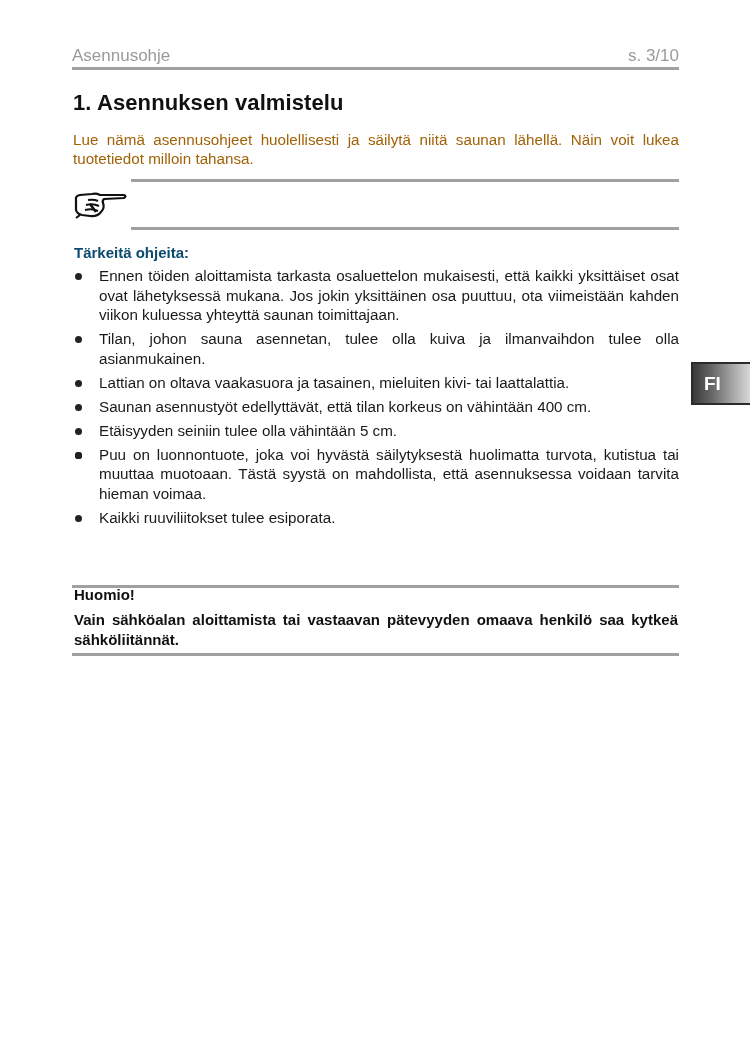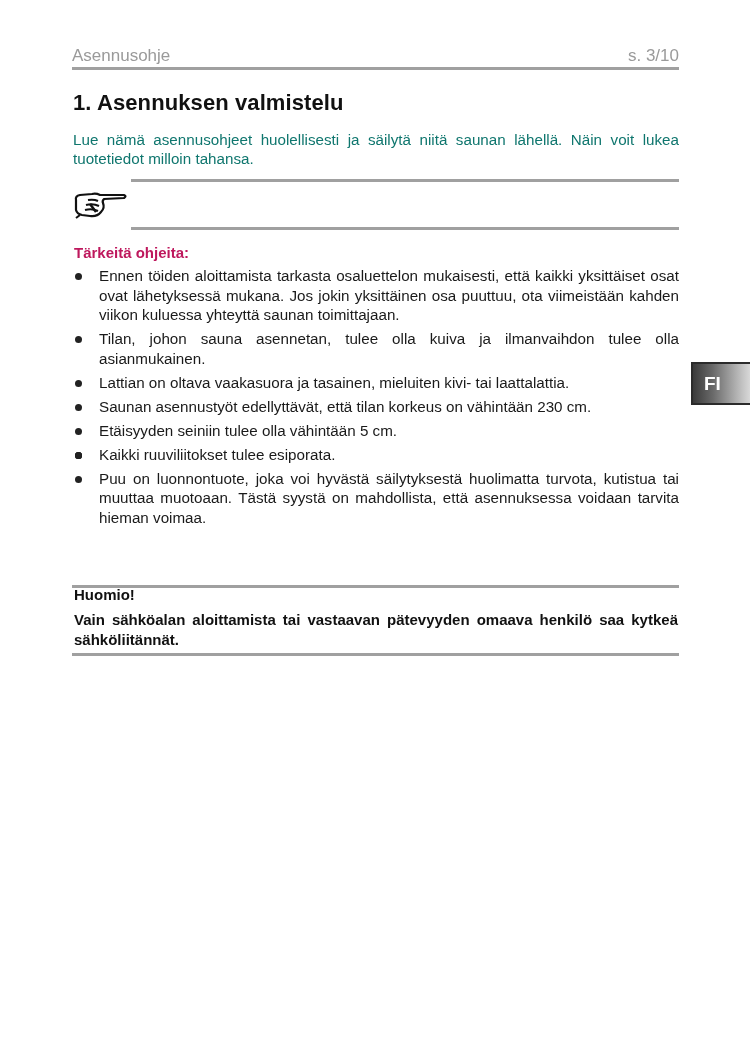--- a/index.html
+++ b/index.html
@@ -14,35 +14,35 @@
   }
   .header-rule {
     position: absolute; left: 72px; top: 67px; width: 607px; height: 3px; background: #a0a0a0;
   }
   .title {
     position: absolute; left: 73px; top: 90px;
     font-size: 22px; font-weight: bold; color: #111; letter-spacing: 0.1px;
   }
   .intro {
     position: absolute; left: 73px; top: 130px; width: 606px;
-    font-size: 15.2px; line-height: 19px; text-align: justify; color: #0f766e;
+    font-size: 15.2px; line-height: 19px; text-align: justify; color: #a16207;
   }
   .note {
     position: absolute; left: 72px; top: 179px; width: 607px; height: 52px;
   }
   .note-rule-top { position: absolute; left: 59px; top: 0; width: 548px; height: 3px; background: #a0a0a0; }
   .note-rule-bottom { position: absolute; left: 59px; top: 48px; width: 548px; height: 3px; background: #a0a0a0; }
   .note-icon { position: absolute; left: 0; top: 9px; width: 56px; height: 32px; }
   .note-text {
     position: absolute; left: 61px; top: 6px; width: 546px;
     font-size: 15px; line-height: 19px; text-align: justify; color: #1a1a1a;
   }
   .subhead {
     position: absolute; left: 74px; top: 244px;
-    font-size: 15px; font-weight: bold; color: #be185d;
+    font-size: 15px; font-weight: bold; color: #0c4a6e;
   }
   .bullets {
     position: absolute; left: 72px; top: 266px; width: 607px;
     margin: 0; padding: 0; list-style: none;
   }
   .bullets li {
     position: relative; padding-left: 27px;
     font-size: 15.2px; line-height: 19.5px; text-align: justify; color: #1a1a1a;
     margin-bottom: 4.5px;
   }
@@ -98,26 +98,26 @@
   </span>
   <div class="note-rule-bottom"></div>
 </div>
 
 <div class="subhead">Tärkeitä ohjeita:</div>
 
 <ul class="bullets">
   <li><span class="dot"></span><span>Ennen töiden aloittamista tarkasta osaluettelon mukaisesti, että kaikki yksittäiset osat ovat lähetyksessä mukana. Jos jokin yksittäinen osa puuttuu, ota viimeistään kahden viikon kuluessa yhteyttä saunan toimittajaan.</span></li>
   <li><span class="dot"></span><span>Tilan, johon sauna asennetan, tulee olla kuiva ja ilmanvaihdon tulee olla asianmukainen.</span></li>
   <li><span class="dot"></span><span>Lattian on oltava vaakasuora ja tasainen, mieluiten kivi- tai laattalattia.</span></li>
-  <li><span class="dot"></span><span>Saunan asennustyöt edellyttävät, että tilan korkeus on vähintään 230 cm.</span></li>
+  <li><span class="dot"></span><span>Saunan asennustyöt edellyttävät, että tilan korkeus on vähintään 400 cm.</span></li>
   <li><span class="dot"></span><span>Etäisyyden seiniin tulee olla vähintään 5 cm.</span></li>
   <li><span class="dot"></span></li>
   <li><span class="dot"></span></li>
+  <li><span class="dot"></span><span>Puu on luonnontuote, joka voi hyvästä säilytyksestä huolimatta turvota, kutistua tai muuttaa muotoaan. Tästä syystä on mahdollista, että asennuksessa voidaan tarvita hieman voimaa.</span></li>
   <li><span class="dot"></span><span>Kaikki ruuviliitokset tulee esiporata.</span></li>
-  <li><span class="dot"></span><span>Puu on luonnontuote, joka voi hyvästä säilytyksestä huolimatta turvota, kutistua tai muuttaa muotoaan. Tästä syystä on mahdollista, että asennuksessa voidaan tarvita hieman voimaa.</span></li>
 </ul>
 
 <div class="warn">
   <div class="warn-rule-top"></div>
   <div class="warn-title">Huomio!</div>
   <div class="warn-text">Vain sähköalan aloittamista tai vastaavan pätevyyden omaava henkilö saa kytkeä sähköliitännät.</div>
   <div class="warn-rule-bottom"></div>
 </div>
 
 <div class="lang-tab">

